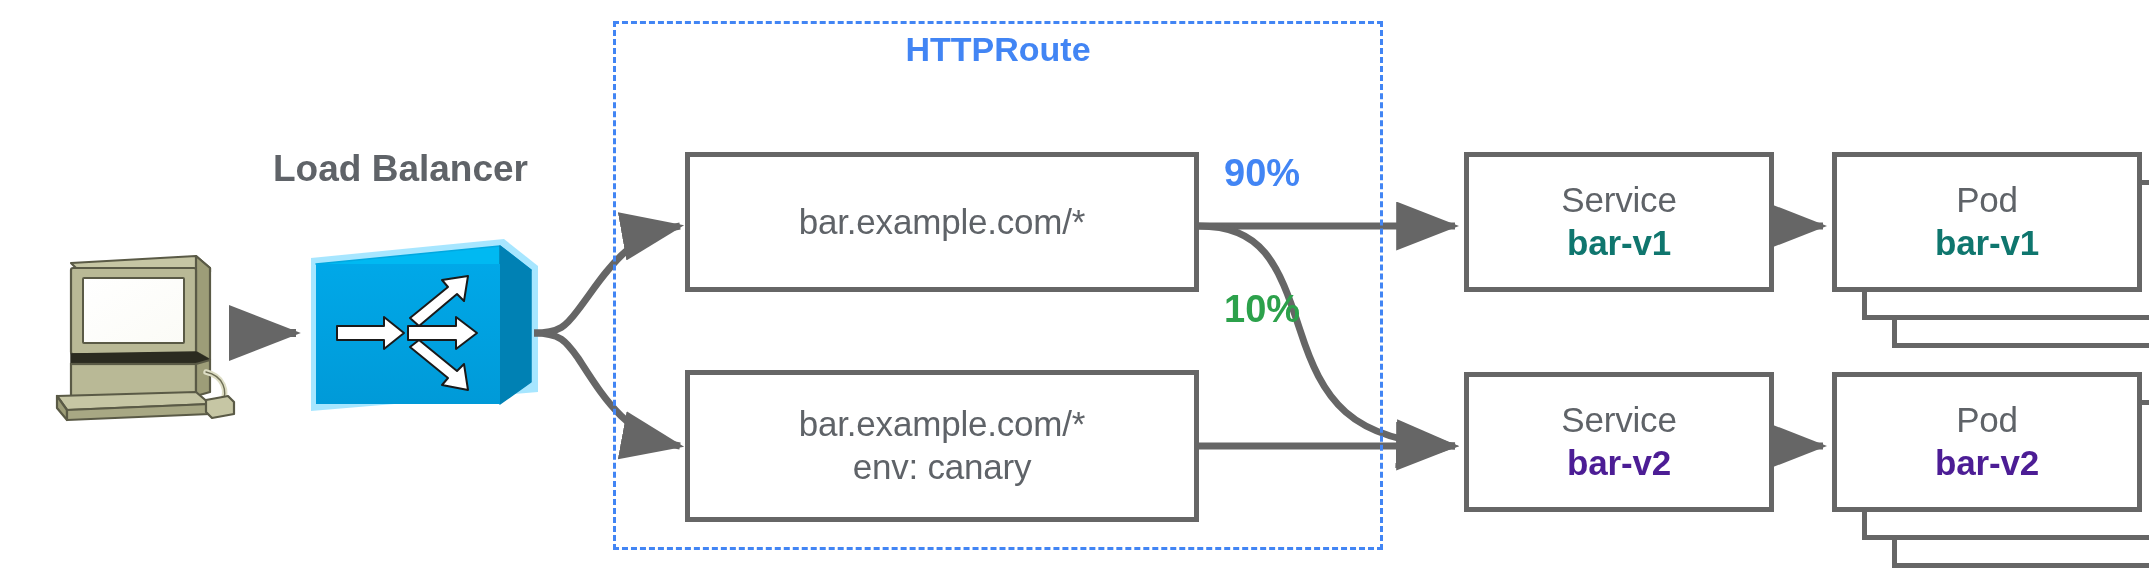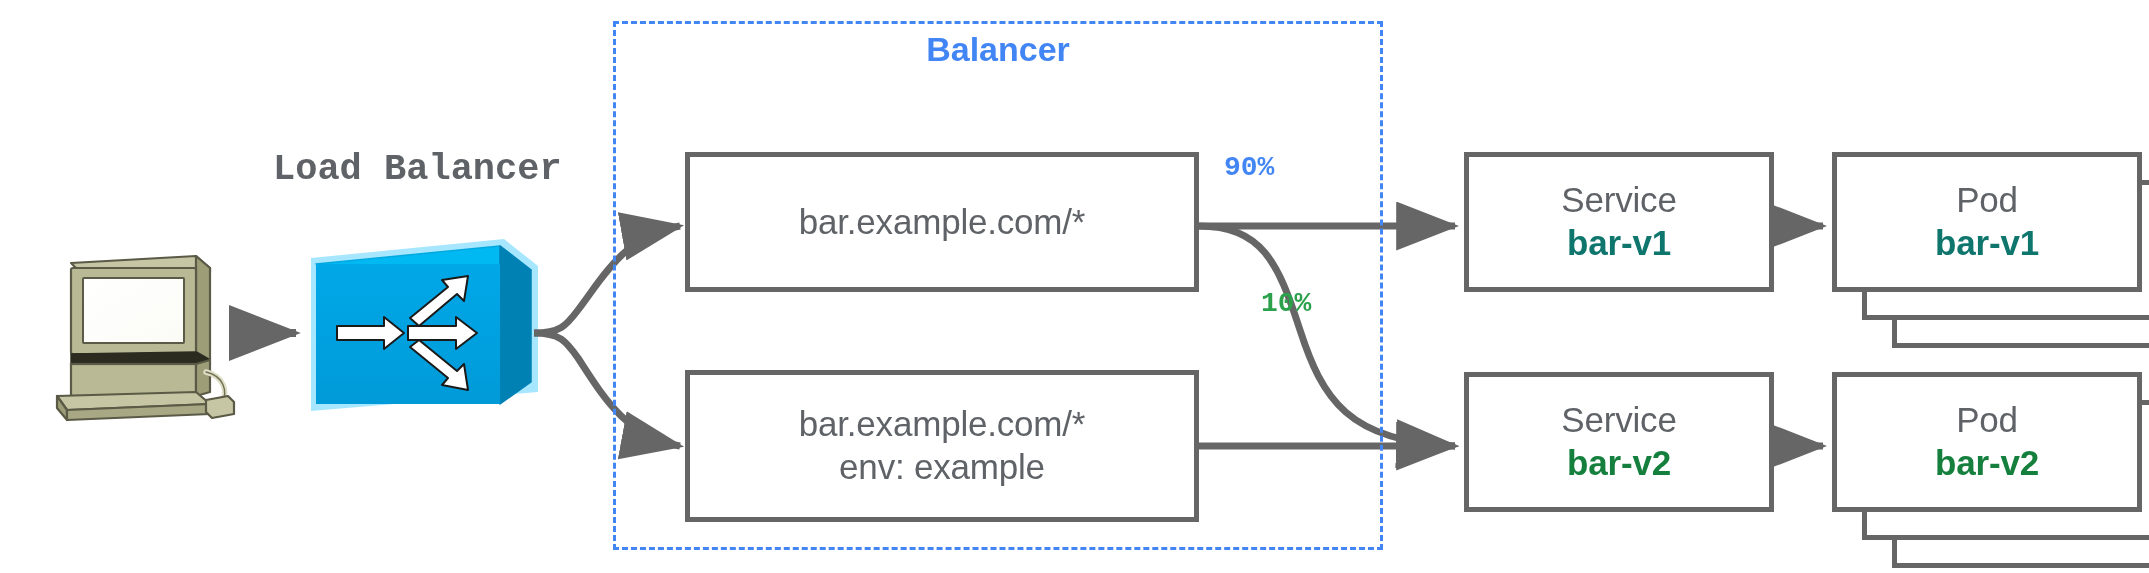--- a/index.html
+++ b/index.html
@@ -42,21 +42,21 @@
     font-size: 35px;
     line-height: 1.22;
     white-space: nowrap;
     letter-spacing: -0.2px;
   }
   .node-line.accent-blue {
     color: #0f766e;
     font-weight: bold;
   }
   .node-line.accent-green {
-    color: #15803d;
+    color: #4c1d95;
     font-weight: bold;
     text-align: right;
   }
   
   .pod-stack {
     position: absolute;
     z-index: 5;
   }
   .pod-sheet {
     position: absolute;
@@ -80,43 +80,42 @@
     font-weight: bold;
     font-size: 34px;
     line-height: 1.25;
     z-index: 6;
   }
   
   .free-label {
     position: absolute;
     white-space: nowrap;
     z-index: 6;
-    font-family: Liberation Mono, monospace;
   }
   #load-balancer-label {
     color: #5f6368;
     font-size: 37px;
     font-weight: bold;
   }
   .weight-label {
-    font-size: 28px;
+    font-size: 38px;
     font-weight: bold;
   }
   #weight-90 { color: #4285f4; }
   #weight-10 { color: #2ca14b; }
 </style>
 </head>
 <body>
 
 <div id="diagram-root">
 
   <div id="route-group" style="left:613px; top:21px; width:770px; height:529px;"></div>
 
   <div id="route-group-title" style="left:613px; top:28px; width:770px;">
-    <div>Balancer</div>
+    <div>HTTPRoute</div>
   </div>
 
   <svg id="svg-layer" viewBox="0 0 2149 573">
     <defs>
       <marker id="arrowhead" markerWidth="9" markerHeight="7" refX="8.4" refY="3.5" orient="auto" markerUnits="strokeWidth">
         <path d="M0,0 L9,3.5 L0,7 z" fill="#666666"></path>
       </marker>
       <marker id="arrowhead-thin" markerWidth="10" markerHeight="8" refX="9.4" refY="4" orient="auto" markerUnits="strokeWidth">
         <path d="M0,0 L10,4 L0,8 z" fill="#666666"></path>
       </marker>
@@ -193,26 +192,26 @@
   </svg>
 
   <div id="load-balancer-label" class="free-label" style="left:273px; top:148px;">Load Balancer</div>
 
   <div class="node-box" style="left:685px; top:152px; width:514px; height:140px;">
     <div class="node-line">bar.example.com/*</div>
   </div>
 
   <div class="node-box" style="left:685px; top:370px; width:514px; height:152px;">
     <div class="node-line">bar.example.com/*</div>
-    <div class="node-line">env: example</div>
+    <div class="node-line">env: canary</div>
   </div>
 
   <div id="weight-90" class="free-label weight-label" style="left:1224px; top:152px;">90%</div>
 
-  <div id="weight-10" class="free-label weight-label" style="left:1261px; top:288px;">10%</div>
+  <div id="weight-10" class="free-label weight-label" style="left:1224px; top:288px;">10%</div>
 
   <div class="node-box" style="left:1464px; top:152px; width:310px; height:140px;">
     <div class="node-line">Service</div>
     <div class="node-line accent-blue">bar-v1</div>
   </div>
 
   <div class="node-box" style="left:1464px; top:372px; width:310px; height:140px;">
     <div class="node-line">Service</div>
     <div class="node-line accent-green">bar-v2</div>
   </div>

